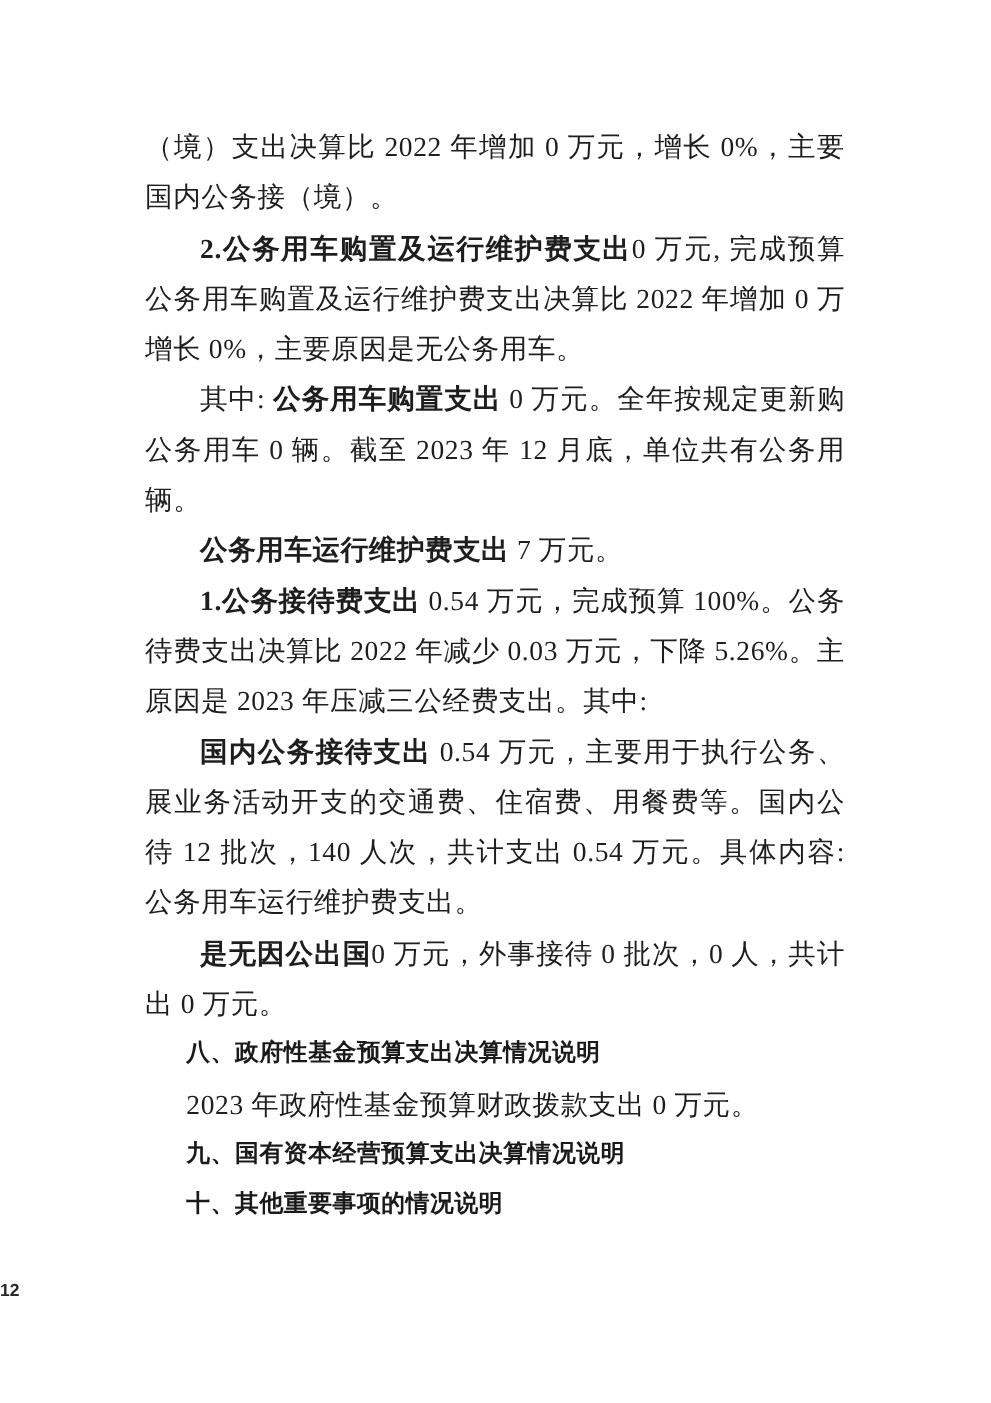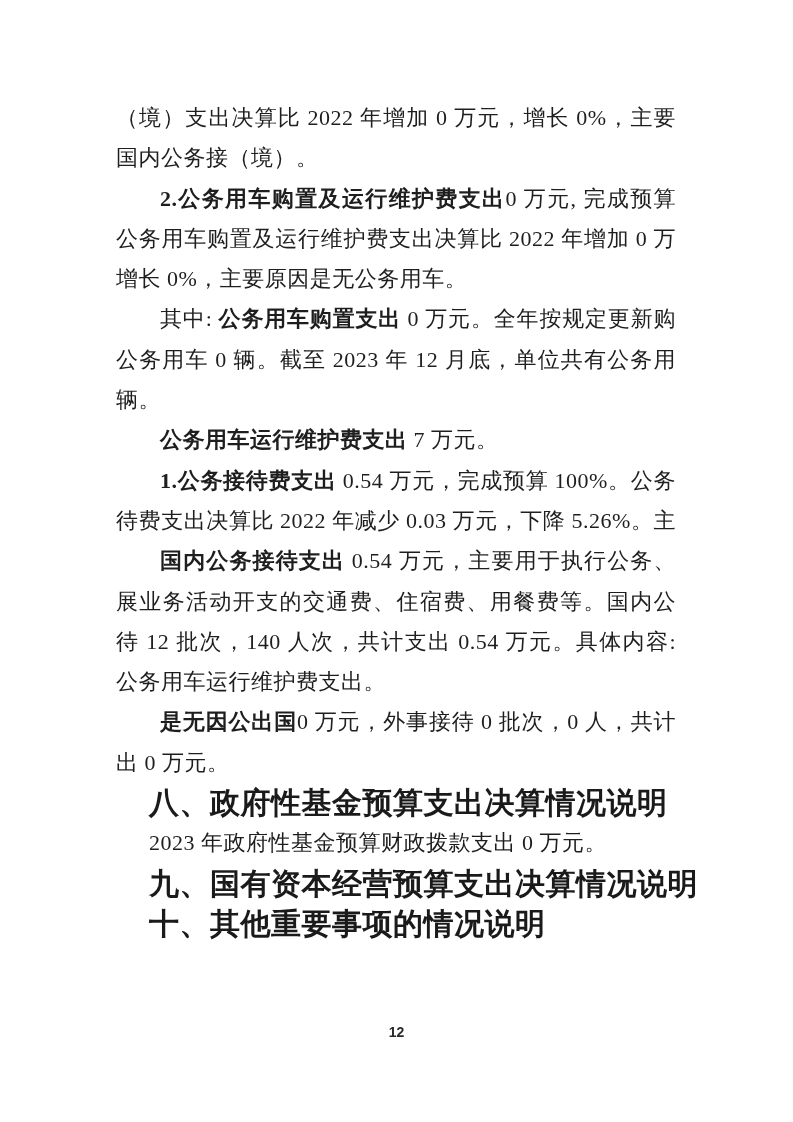--- a/index.html
+++ b/index.html
@@ -36,29 +36,29 @@
     text-align: justify;
     text-align-last: justify;
     overflow: hidden;
   }
   .line.indent-body   { text-indent: 44px; }
   .line.indent-small  { text-indent: 33px; }
   .line .bold { font-weight: bold; margin-top: 12px; }
   .line.heading {
     font-family: "Liberation Sans", sans-serif;
     font-weight: bold;
-    font-size: 30px;
+    font-size: 19px;
     color: #1a1a1a;
   }
   .page-footer {
     position: absolute;
     top: 1022px;
     left: 0;
     width: 100%;
-    text-align: center;
+    text-align: left;
   }
   .page-number {
     font-family: "Liberation Sans", sans-serif;
     font-size: 14px;
     font-weight: bold;
     color: #2a2a2a;
     line-height: 20px;
   }
 </style>
 </head>
@@ -70,20 +70,21 @@
       <div class="line"><span>国内公务接（境）。</span></div>
       <div class="line justify indent-body"><span class="bold">2.公务用车购置及运行维护费支出</span><span>0 万元, 完成预算 0%。</span></div>
       <div class="line justify"><span>公务用车购置及运行维护费支出决算比 2022 年增加 0 万元，</span></div>
       <div class="line"><span>增长 0%，主要原因是无公务用车。</span></div>
       <div class="line justify indent-body"><span>其中: </span><span class="bold">公务用车购置支出</span><span> 0 万元。全年按规定更新购置</span></div>
       <div class="line justify"><span>公务用车 0 辆。截至 2023 年 12 月底，单位共有公务用车 0</span></div>
       <div class="line"><span>辆。</span></div>
       <div class="line indent-body"><span class="bold">公务用车运行维护费支出</span><span> 7 万元。</span></div>
       <div class="line justify indent-body"><span class="bold">1.公务接待费支出</span><span> 0.54 万元，完成预算 100%。公务接</span></div>
       <div class="line justify"><span>待费支出决算比 2022 年减少 0.03 万元，下降 5.26%。主要</span></div>
+      <div class="line"><span>原因是 2023 年压减三公经费支出。其中:</span></div>
       <div class="line justify indent-body"><span class="bold">国内公务接待支出</span><span> 0.54 万元，主要用于执行公务、开</span></div>
       <div class="line justify"><span>展业务活动开支的交通费、住宿费、用餐费等。国内公务接</span></div>
       <div class="line justify"><span>待 12 批次，140 人次，共计支出 0.54 万元。具体内容: 省</span></div>
       <div class="line"><span>公务用车运行维护费支出。</span></div>
       <div class="line justify indent-body"><span class="bold">是无因公出国</span><span>0 万元，外事接待 0 批次，0 人，共计支</span></div>
       <div class="line"><span>出 0 万元。</span></div>
       <div class="line indent-small heading"><span class="bold">八、政府性基金预算支出决算情况说明</span></div>
       <div class="line indent-small"><span>2023 年政府性基金预算财政拨款支出 0 万元。</span></div>
       <div class="line indent-small heading"><span class="bold">九、国有资本经营预算支出决算情况说明</span></div>
       <div class="line indent-small heading"><span class="bold">十、其他重要事项的情况说明</span></div>

